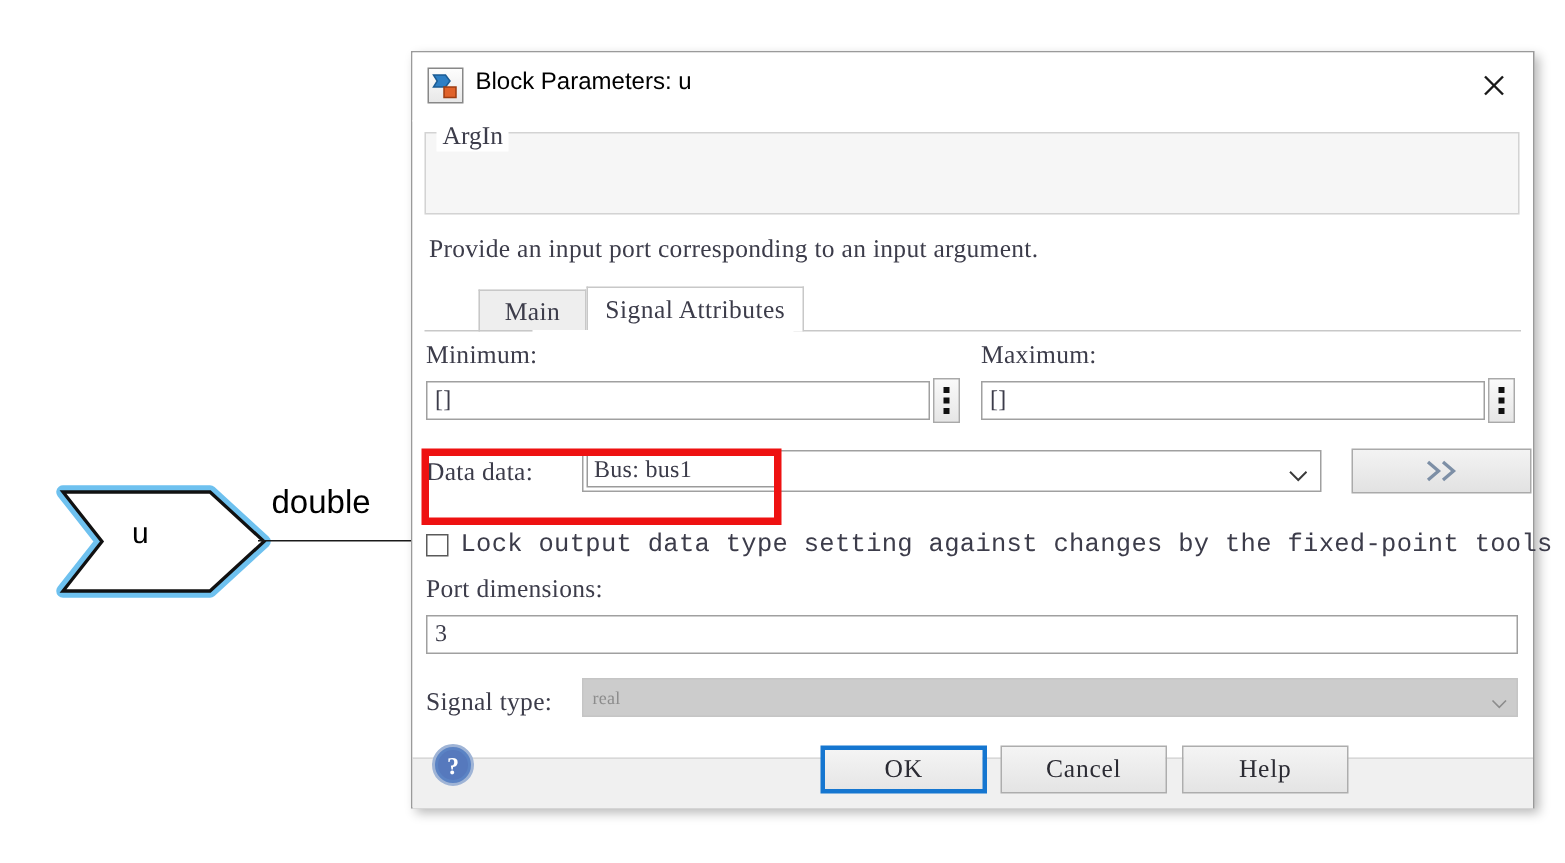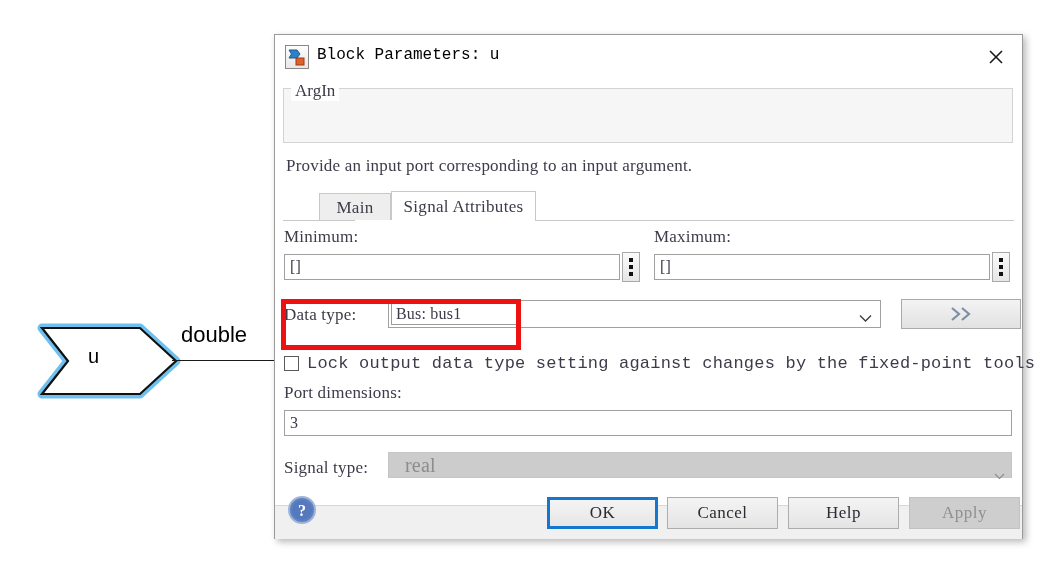--- a/index.html
+++ b/index.html
@@ -75,21 +75,21 @@
     width: 24px; height: 24px;
     background: linear-gradient(#fdfdfd, #e8e8e8);
     border: 1px solid #888;
     box-sizing: border-box;
   }
   #title-text {
     position: absolute;
     left: 42px; top: 11px;
     font-size: 16px;
     color: #000;
-    font-family: Liberation Mono, monospace;
+    font-family: Liberation Sans, sans-serif;
   }
   #close-button {
     position: absolute;
     right: 6px; top: 6px;
     width: 40px; height: 32px;
     display: flex;
     align-items: center;
     justify-content: center;
     cursor: default;
   }
@@ -311,23 +311,23 @@
 
   #lbl-signal-type { left: 9px; top: 378px; }
   #signal-type-select {
     position: absolute;
     left: 113px; top: 372px;
     width: 624px; height: 26px;
     box-sizing: border-box;
     border: 1px solid #c5c5c5;
     background: #cccccc;
     font-family: "Liberation Serif", serif;
-    font-size: 20px;
+    font-size: 12px;
     color: #8c8c8c;
-    padding-left: 16px;
+    padding-left: 6px;
     display: flex;
     align-items: center;
     letter-spacing: 0.2px;
     cursor: default;
   }
   #signal-type-chevron {
     position: absolute;
     right: 6px; top: 9px;
   }
 
@@ -433,21 +433,21 @@
     </div>
 
     <div class="field-label" id="lbl-maximum">Maximum:</div>
     <div class="text-input" id="input-maximum">[]</div>
     <div class="dots-button" id="btn-maximum-dots">
       <i></i>
         <i></i>
         <i></i>
     </div>
 
-    <div class="field-label" id="lbl-data-type">Data type:</div>
+    <div class="field-label" id="lbl-data-type">Data data:</div>
     <div id="datatype-combo">
       <div id="datatype-value-box">Bus: bus1</div>
       <div id="datatype-chevron">
         <svg width="13" height="9" viewBox="0 0 13 9">
           <polyline points="1,1.5 6.5,7 12,1.5" fill="none" stroke="#3b3b3b" stroke-width="1.3"></polyline>
         </svg>
       </div>
     </div>
     <div id="btn-show-datatype">
       <svg width="26" height="18" viewBox="0 0 26 18">
@@ -481,16 +481,15 @@
     <div id="help-icon-button">
       <svg width="30" height="30" viewBox="0 0 30 30">
         <circle cx="15" cy="15" r="13" fill="#5b83c4" stroke="#9fb4d6" stroke-width="2"></circle>
         <circle cx="15" cy="15" r="10" fill="#5679bd"></circle>
         <text x="15" y="21" text-anchor="middle" font-family="Liberation Serif, serif" font-size="16" font-weight="bold" fill="#ffffff">?</text>
       </svg>
     </div>
     <div class="dlg-button" id="btn-ok">OK</div>
     <div class="dlg-button" id="btn-cancel">Cancel</div>
     <div class="dlg-button" id="btn-help">Help</div>
-    <div class="dlg-button" id="btn-apply">Apply</div>
   </div>
 
 </div>
 
 </body></html>

